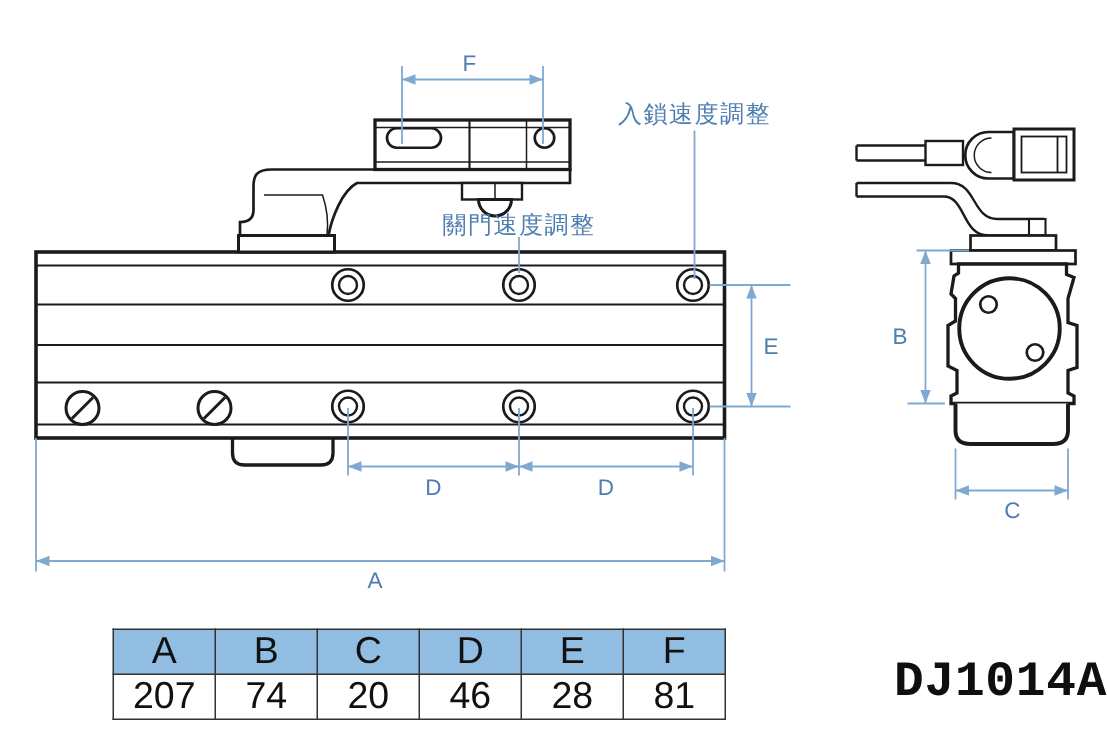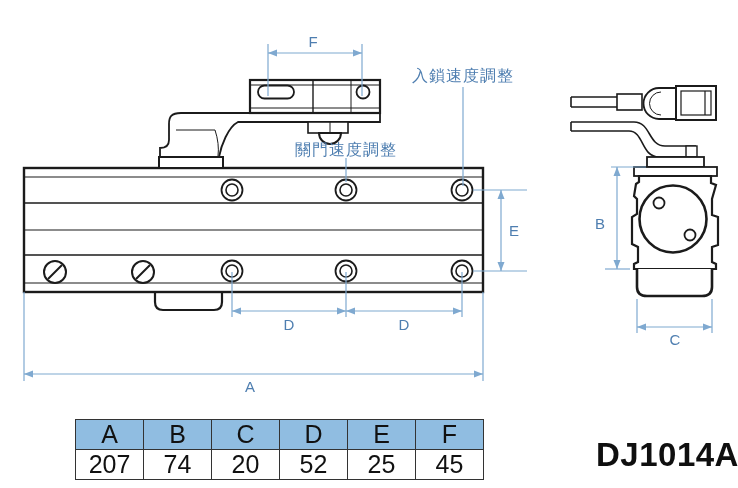--- a/index.html
+++ b/index.html
@@ -8,21 +8,21 @@
   svg text{font-family:"Liberation Sans","DejaVu Sans",sans-serif;}
   .dim-label{fill:#4E7EB0;font-size:15px;}
   .cjk-label{fill:#4E7EB0;font-size:16px;letter-spacing:1px;}
   .spec-table{position:absolute;left:75px;top:419px;border-collapse:collapse;
               table-layout:fixed;}
   .spec-table td{width:67px;height:29px;text-align:center;vertical-align:middle;
                  border:1.6px solid #333;font-size:25px;color:#111;padding:0;}
   .spec-table tr.hdr td{background:#90BDE1;}
   .spec-table tr.val td{background:#fff;}
   .model-label{position:absolute;left:596px;top:436px;width:142px;text-align:right;
-               font-size:33px;font-weight:bold;color:#0f0f0f;letter-spacing:0.5px;}
+               font-size:33px;font-weight:bold;color:#0f0f0f;letter-spacing:0.5px;font-family:Liberation Mono, monospace;}
 </style>
 </head>
 <body>
 
 <div class="canvas">
 
 <svg width="738" height="415" viewBox="0 0 738 415">
 
   <g>
 
@@ -188,23 +188,23 @@
     <td>B</td>
     <td>C</td>
     <td>D</td>
     <td>E</td>
     <td>F</td>
   </tr>
   <tr class="val">
     <td>207</td>
     <td>74</td>
     <td>20</td>
-    <td>52</td>
-    <td>25</td>
-    <td>45</td>
+    <td>46</td>
+    <td>28</td>
+    <td>81</td>
   </tr>
 </tbody>
     </table>
 
 
 <div class="model-label">DJ1014A</div>
 
 </div>
 
 </body></html>

